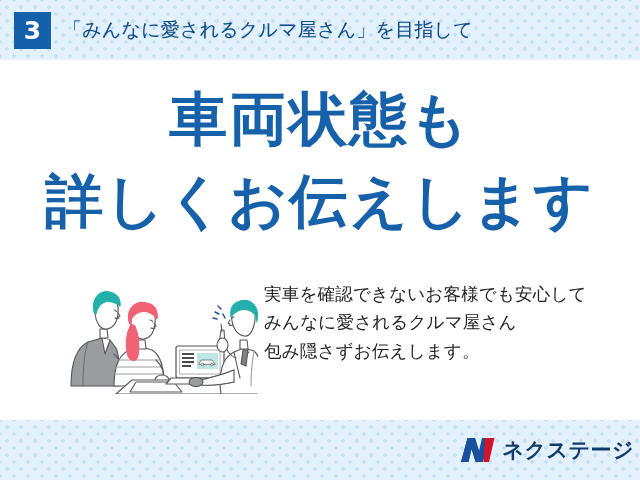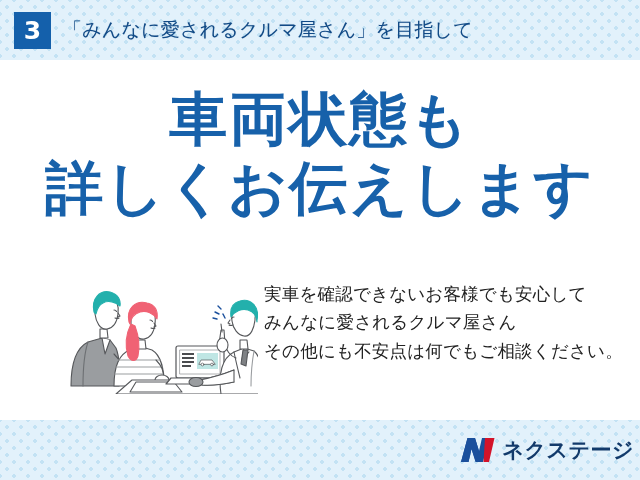--- a/index.html
+++ b/index.html
@@ -68,21 +68,21 @@
     left:0; top:26px;
     width:640px;
     text-align:center;
     color:#1761aa;
     font-weight:bold;
     letter-spacing:2px;
     line-height:1.13;
   }
   .headline-line { display:block; white-space:nowrap; }
   #headline-1 { font-size:58px; }
-  #headline-2 { font-size:58px; margin-top:3px; }
+  #headline-2 { font-size:58px; margin-top:16px; }
 
   
   #bottom-row {
     position:absolute;
     left:0; top:212px;
     width:508px; height:148px;
   }
 
   
   #illustration {
@@ -239,21 +239,21 @@
             <path d="M155 44 l4 1" stroke="#1a4f9c" stroke-width="1.4"></path>
             <path d="M160 32 l3 3" stroke="#1a4f9c" stroke-width="1.4"></path>
             <path d="M165 40 l2 4" stroke="#1a4f9c" stroke-width="1.4"></path>
           </g>
         </svg>
       </div>
 
       <div id="paragraph">
         <span class="para-line">実車を確認できないお客様でも安心して</span>
         <span class="para-line">みんなに愛されるクルマ屋さん</span>
-        <span class="para-line">その他にも不安点は何でもご相談ください。</span>
+        <span class="para-line">包み隠さずお伝えします。</span>
       </div>
 
     </div>
   </div>
 
   <div id="footer">
     <div id="logo">
       <svg id="logo-mark" viewBox="0 0 36 26" xmlns="http://www.w3.org/2000/svg">
         <path d="M1 25 L7.5 1 L15 1 L19 14 L22 1 L29 1 L23 25 L15.5 25 L11.5 12 L8.5 25 Z" fill="#1a4f9c"></path>
         <path d="M25 1 L34.5 1 L29 25 L23.5 25 Z" fill="#d3132a"></path>

